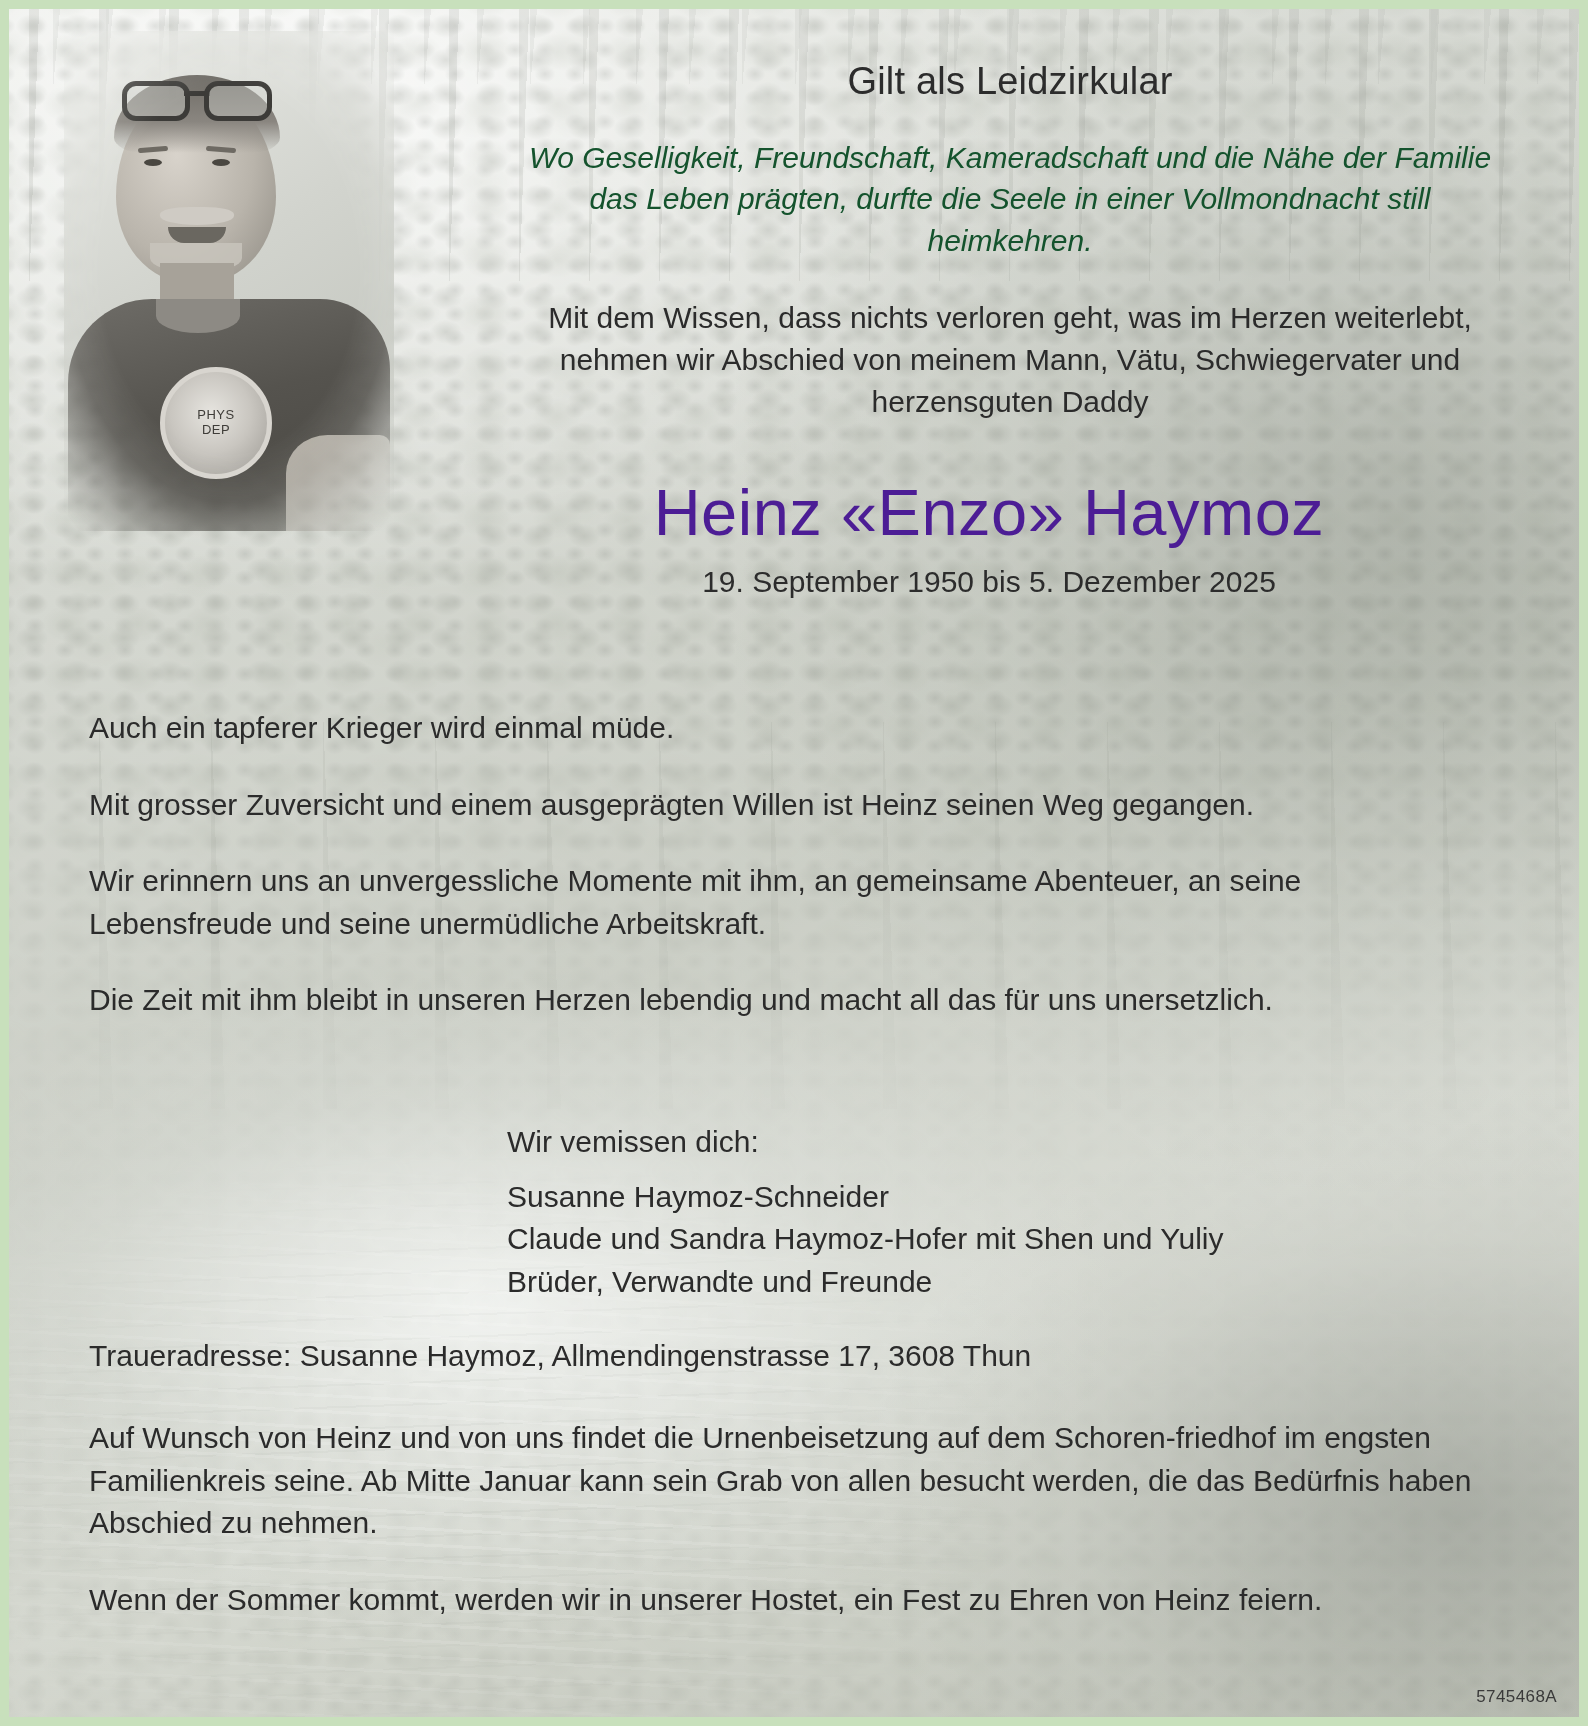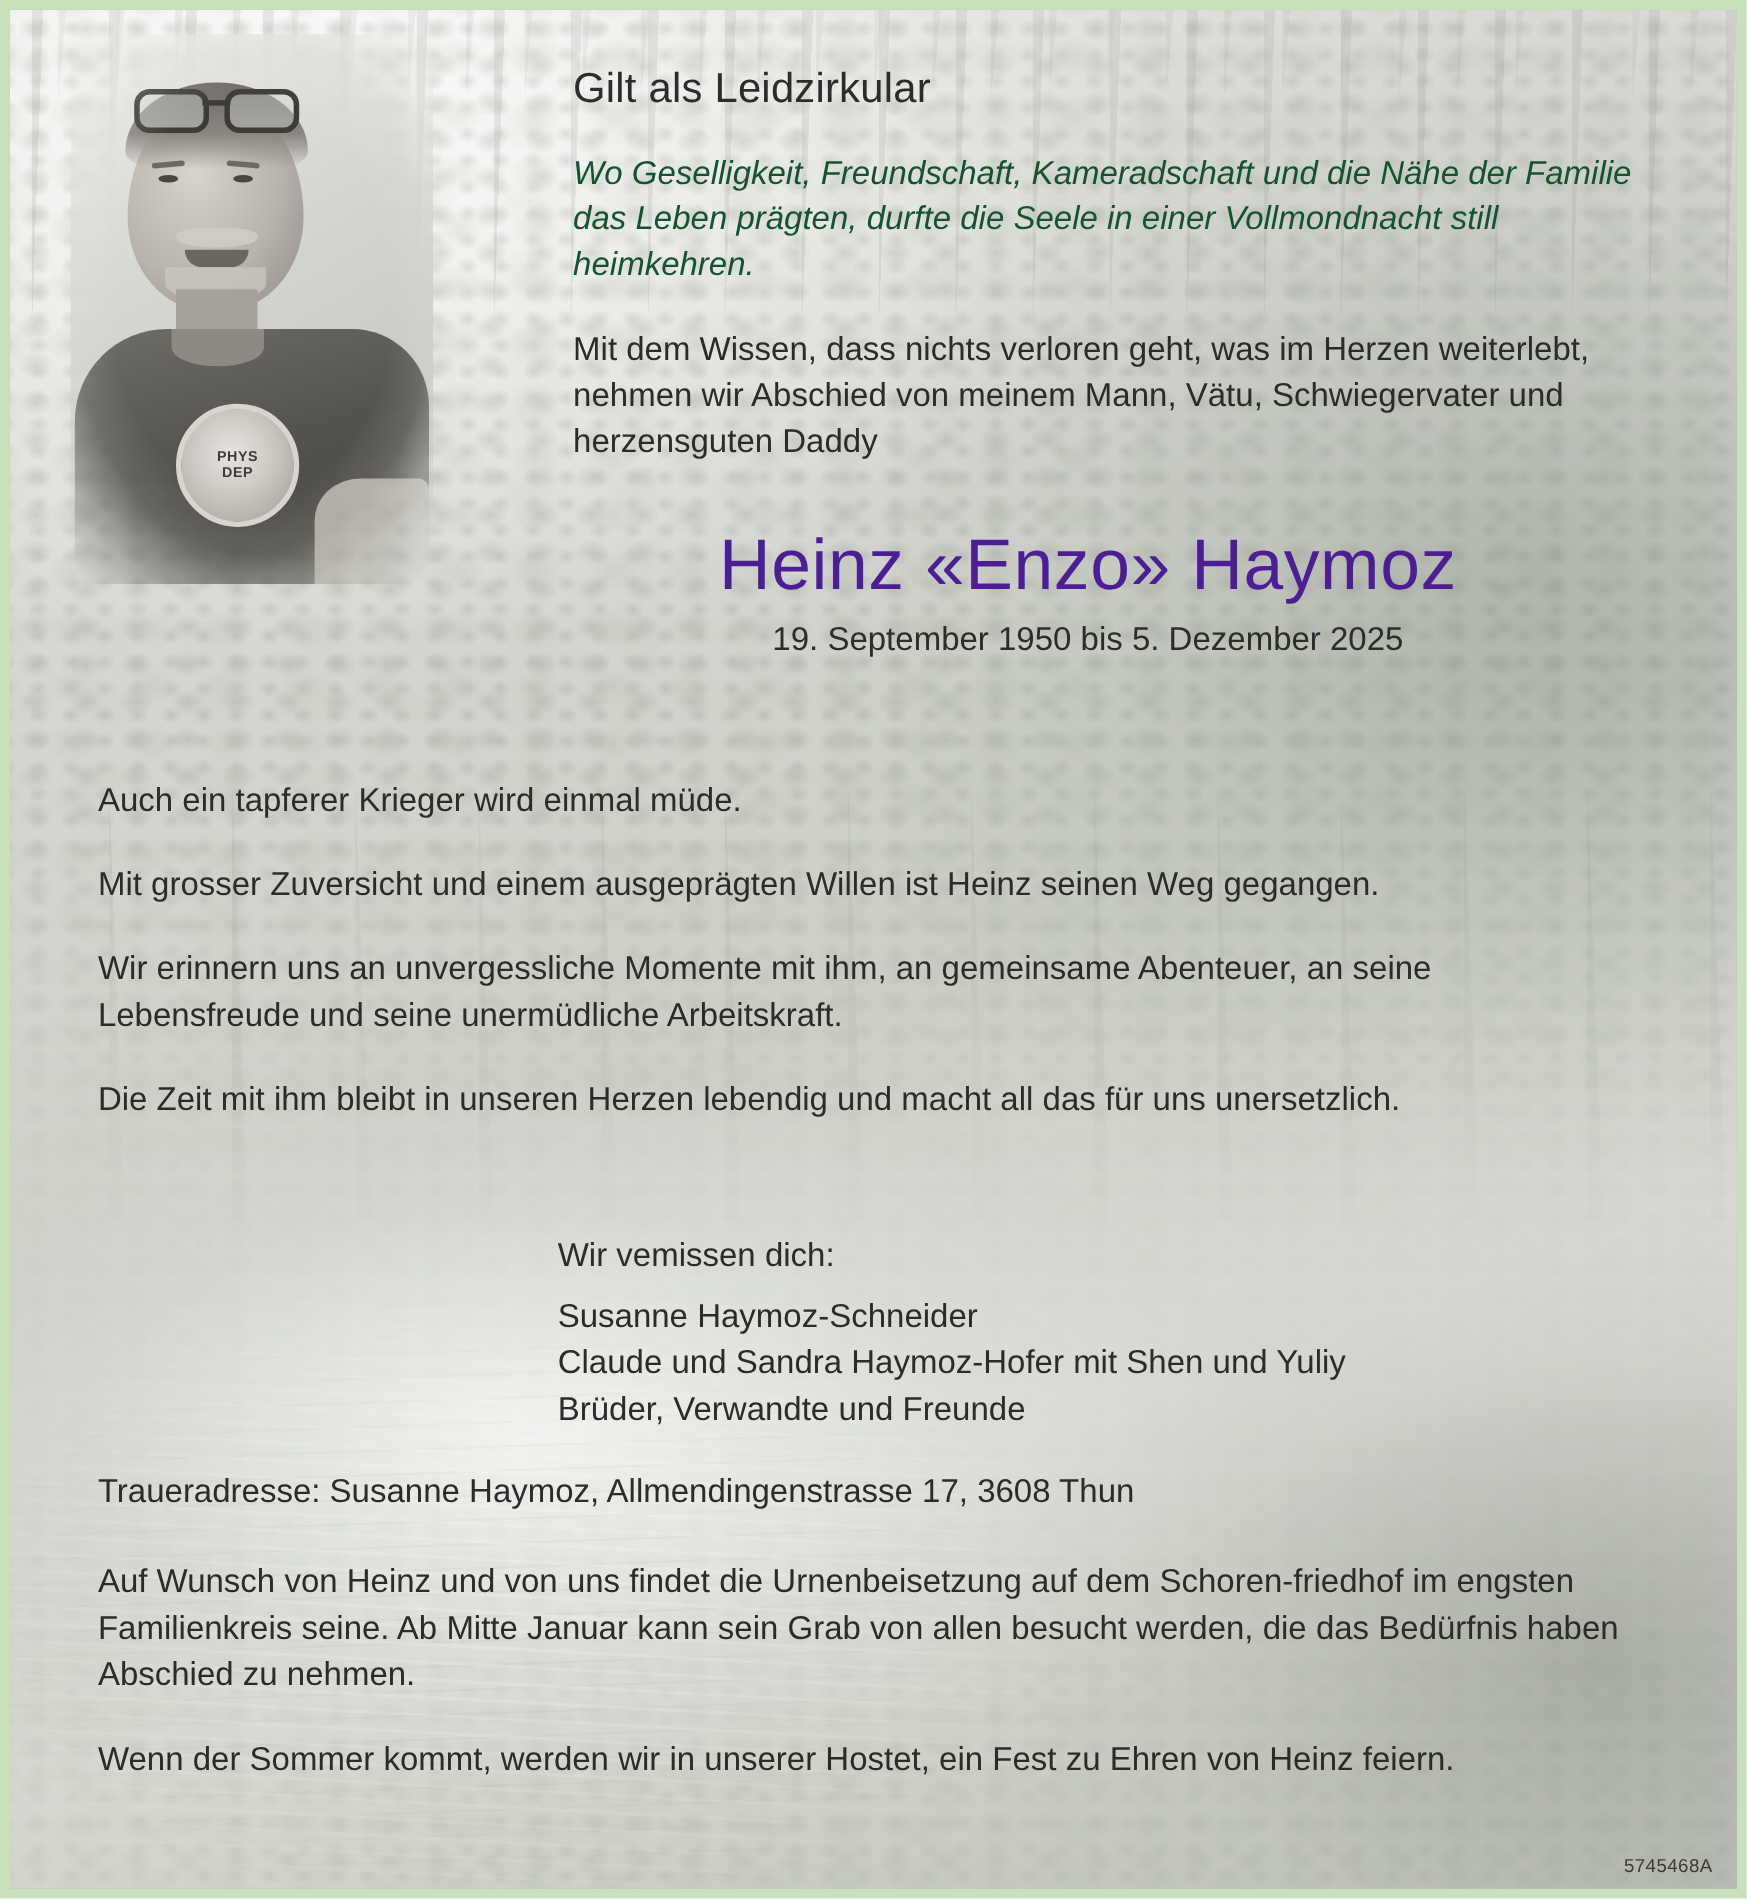--- a/index.html
+++ b/index.html
@@ -246,42 +246,43 @@
     border-radius: 50%;
     background: radial-gradient(circle at 45% 40%, #e6e4df 0%, #c9c6c0 48%, #9b9892 100%);
     border: 5px solid #d8d5cf;
     box-sizing: border-box;
     display: flex;
     flex-direction: column;
     align-items: center;
     justify-content: center;
     color: #3f3d39;
     font-size: 13px;
-    font-weight: bold;
+    font-weight: normal;
     line-height: 1.15;
     letter-spacing: 0.5px;
     text-align: center;
   }
   .p-arm {
     position: absolute;
     left: 222px;
     top: 404px;
     width: 104px;
     height: 96px;
     border-radius: 40% 10% 0 0;
     background: linear-gradient(150deg, #b5b0a7 0%, #938f87 100%);
   }
 
   
   .txt { color: #2f2f2f; }
   .col-right {
     position: absolute;
-    left: 512px;
+    left: 496px;
     top: 52px;
     width: 1010px;
+    text-align: center;
   }
   .headline {
     font-size: 38px;
     line-height: 1.1;
     color: #2c2c2c;
     margin-bottom: 34px;
     letter-spacing: 0.2px;
   }
   .poem {
     font-style: italic;

